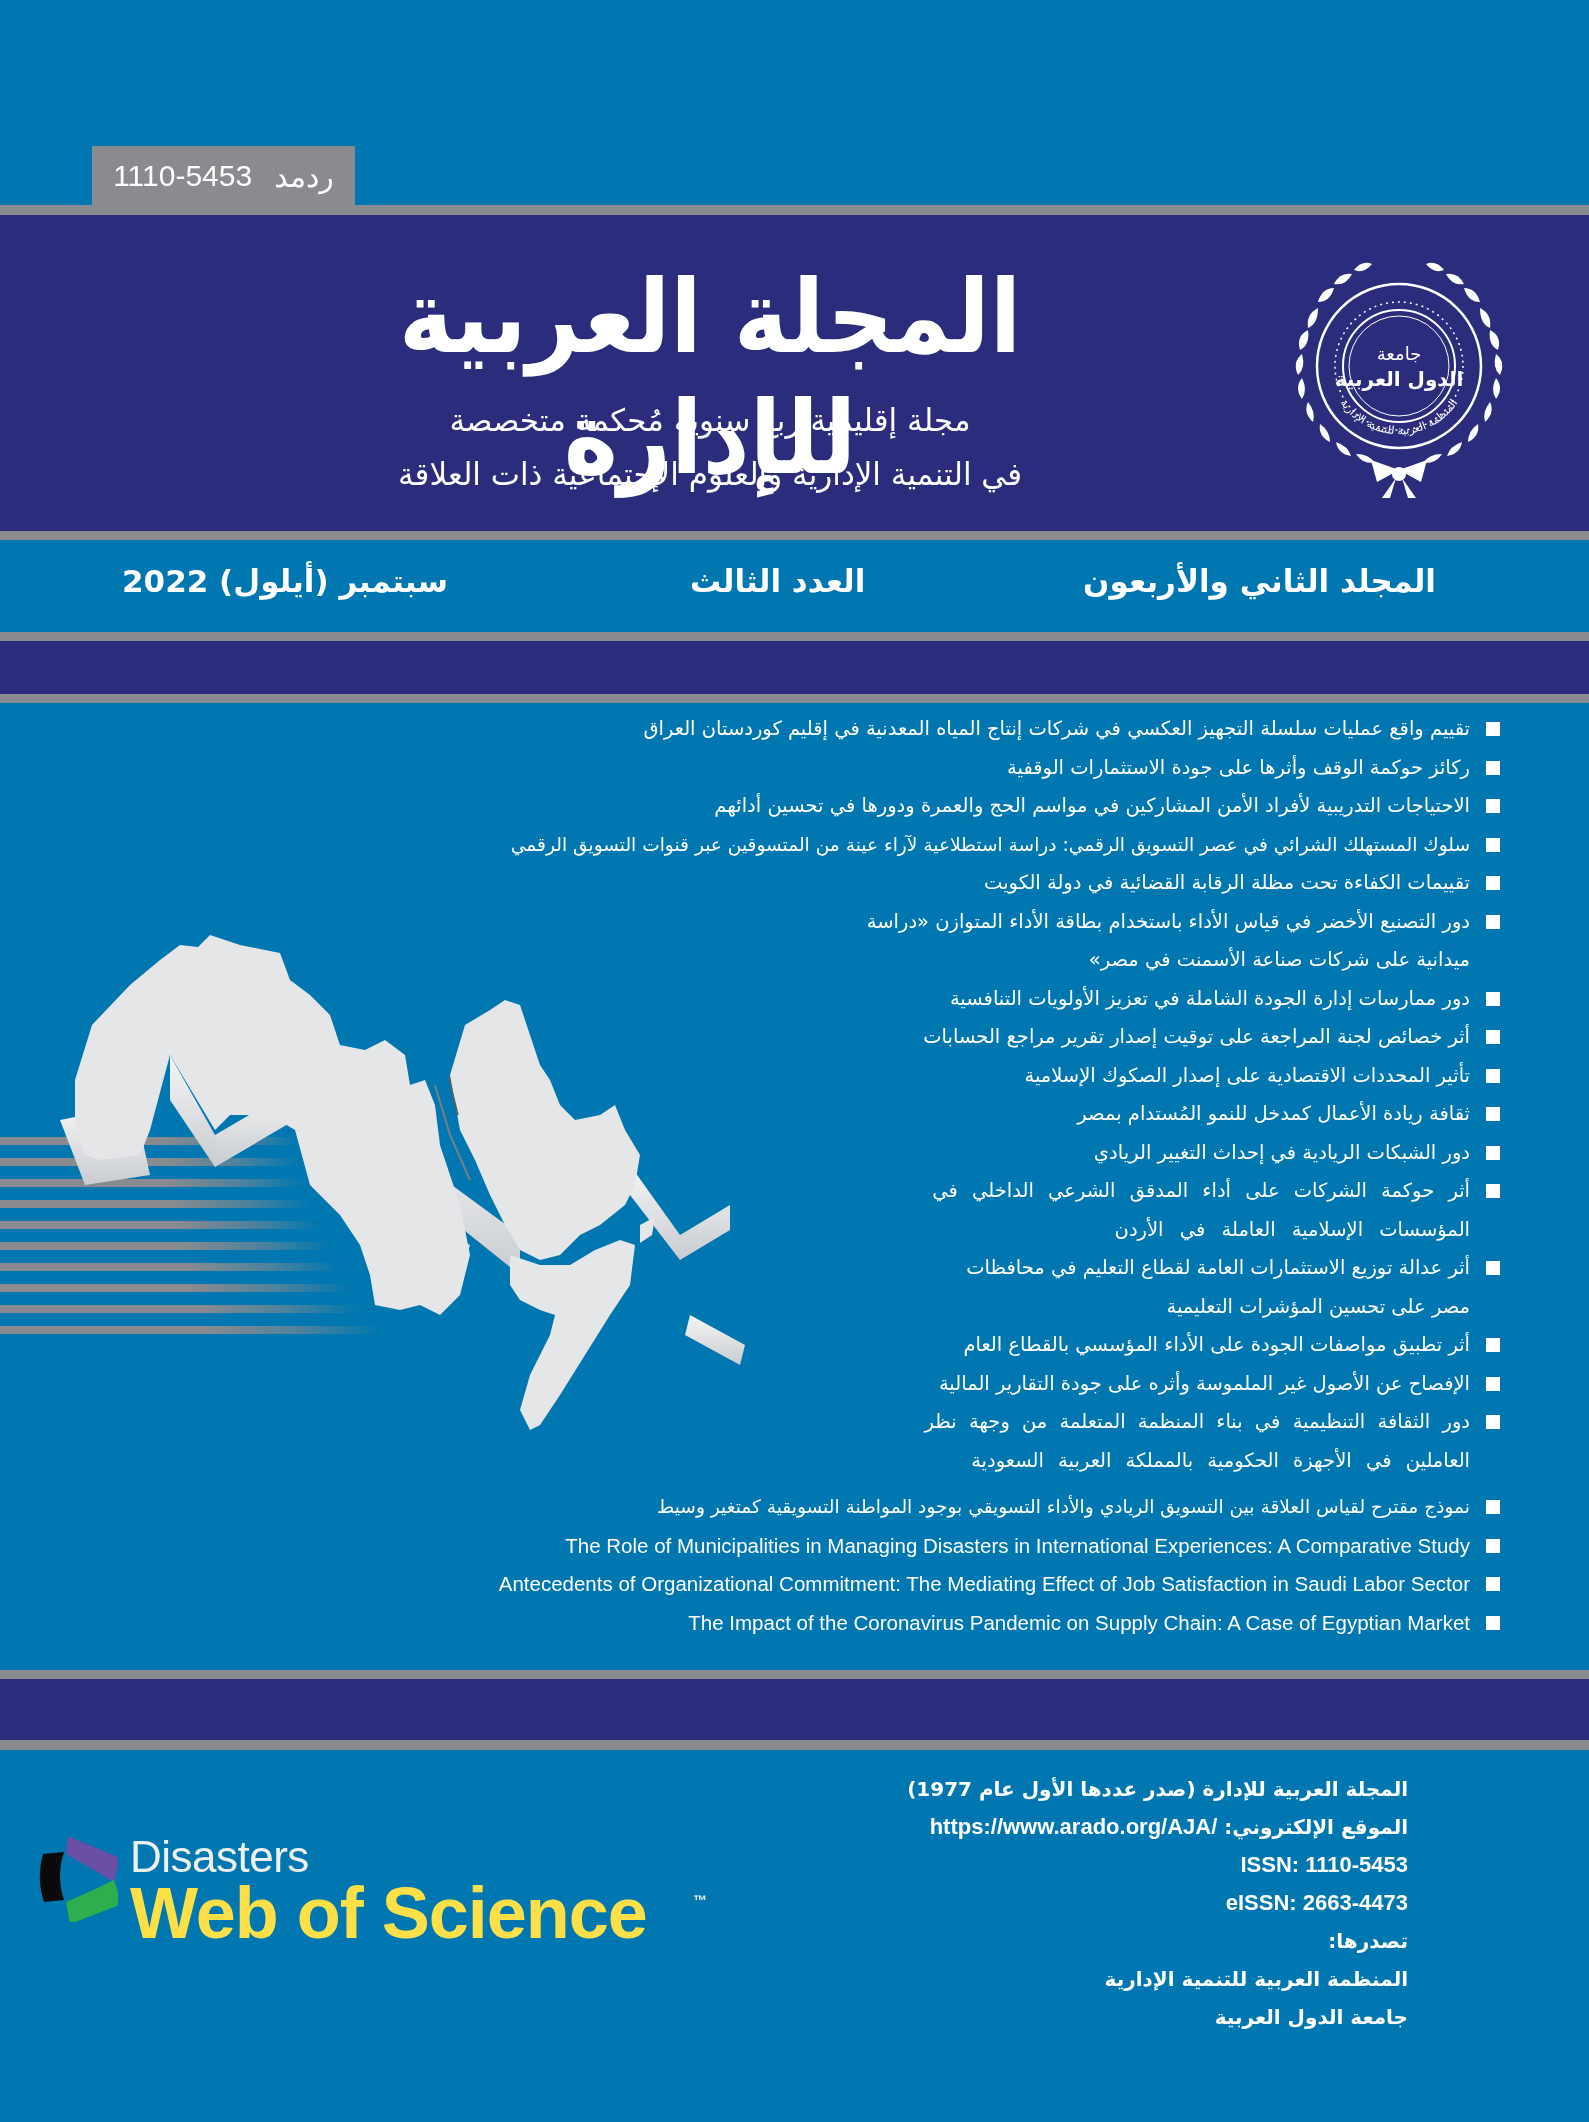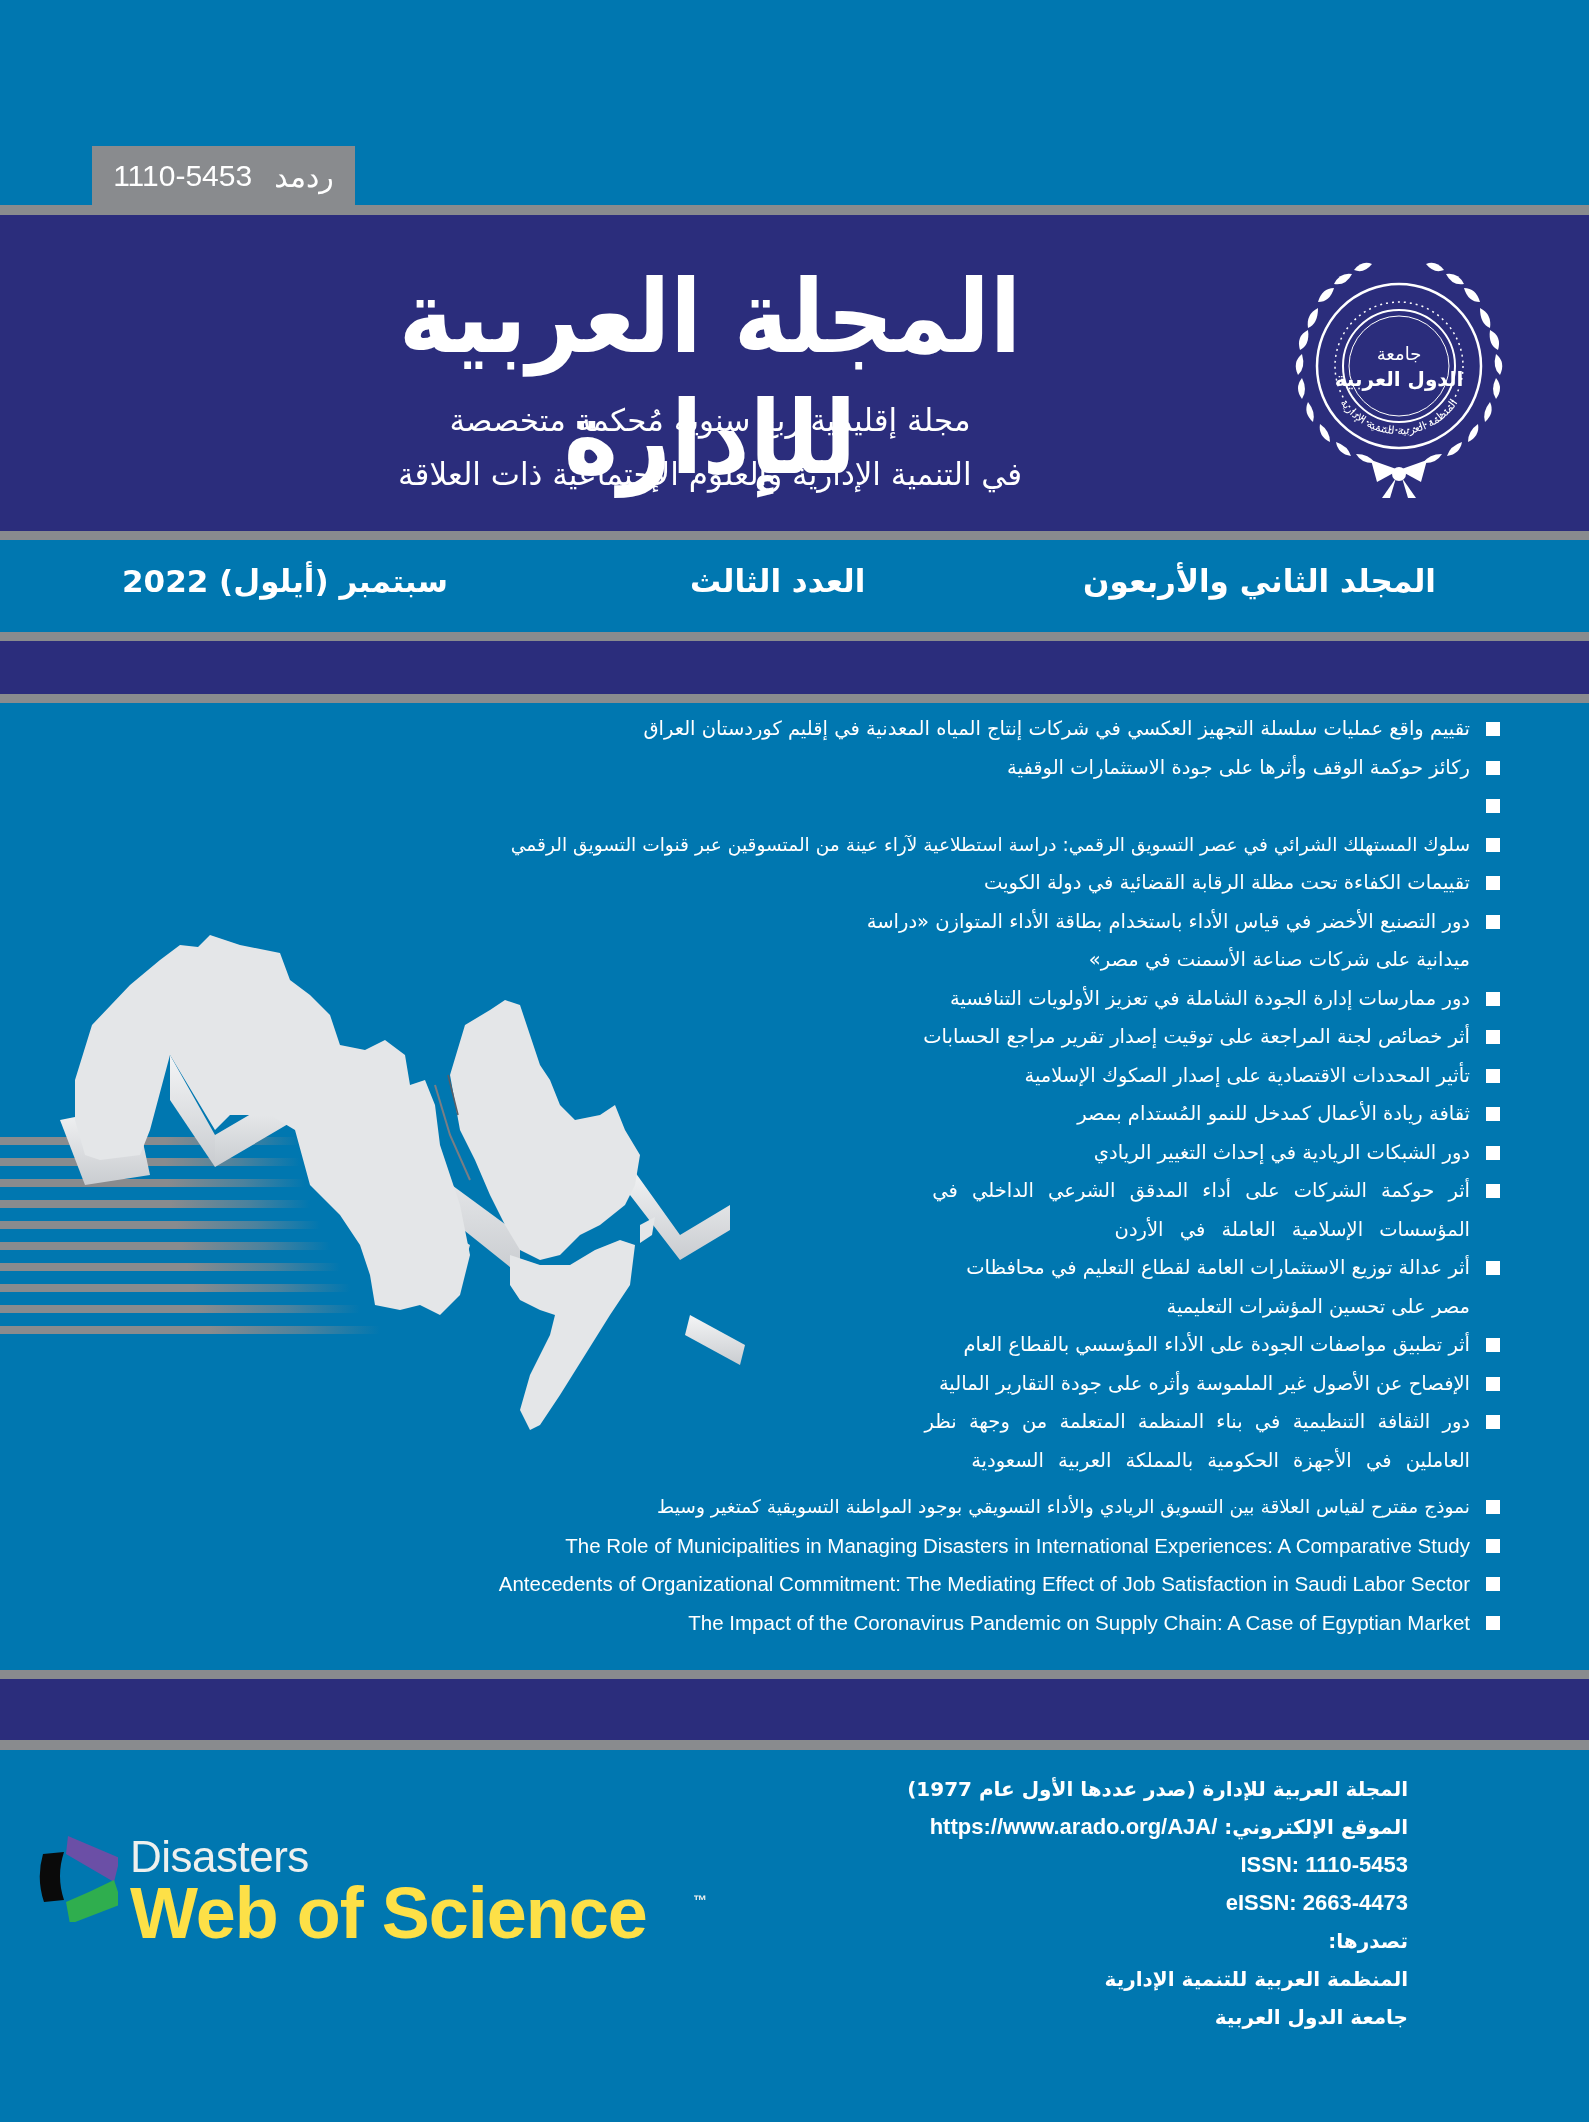--- a/index.html
+++ b/index.html
@@ -200,20 +200,21 @@
   <div class="toc-line ar">
       <span class="bullet"></span>
       <span class="txt">تقييم واقع عمليات سلسلة التجهيز العكسي في شركات إنتاج المياه المعدنية في إقليم كوردستان العراق</span>
     </div>
   <div class="toc-line ar">
       <span class="bullet"></span>
       <span class="txt">ركائز حوكمة الوقف وأثرها على جودة الاستثمارات الوقفية</span>
     </div>
   <div class="toc-line ar">
       <span class="bullet"></span>
+      <span class="txt">الاحتياجات التدريبية لأفراد الأمن المشاركين في مواسم الحج والعمرة ودورها في تحسين أدائهم</span>
     </div>
   <div class="toc-line ar" style="font-size:18.6px;">
       <span class="bullet"></span>
       <span class="txt">سلوك المستهلك الشرائي في عصر التسويق الرقمي: دراسة استطلاعية لآراء عينة من المتسوقين عبر قنوات التسويق الرقمي</span>
     </div>
   <div class="toc-line ar">
       <span class="bullet"></span>
       <span class="txt">تقييمات الكفاءة تحت مظلة الرقابة القضائية في دولة الكويت</span>
     </div>
   <div class="toc-line ar">

